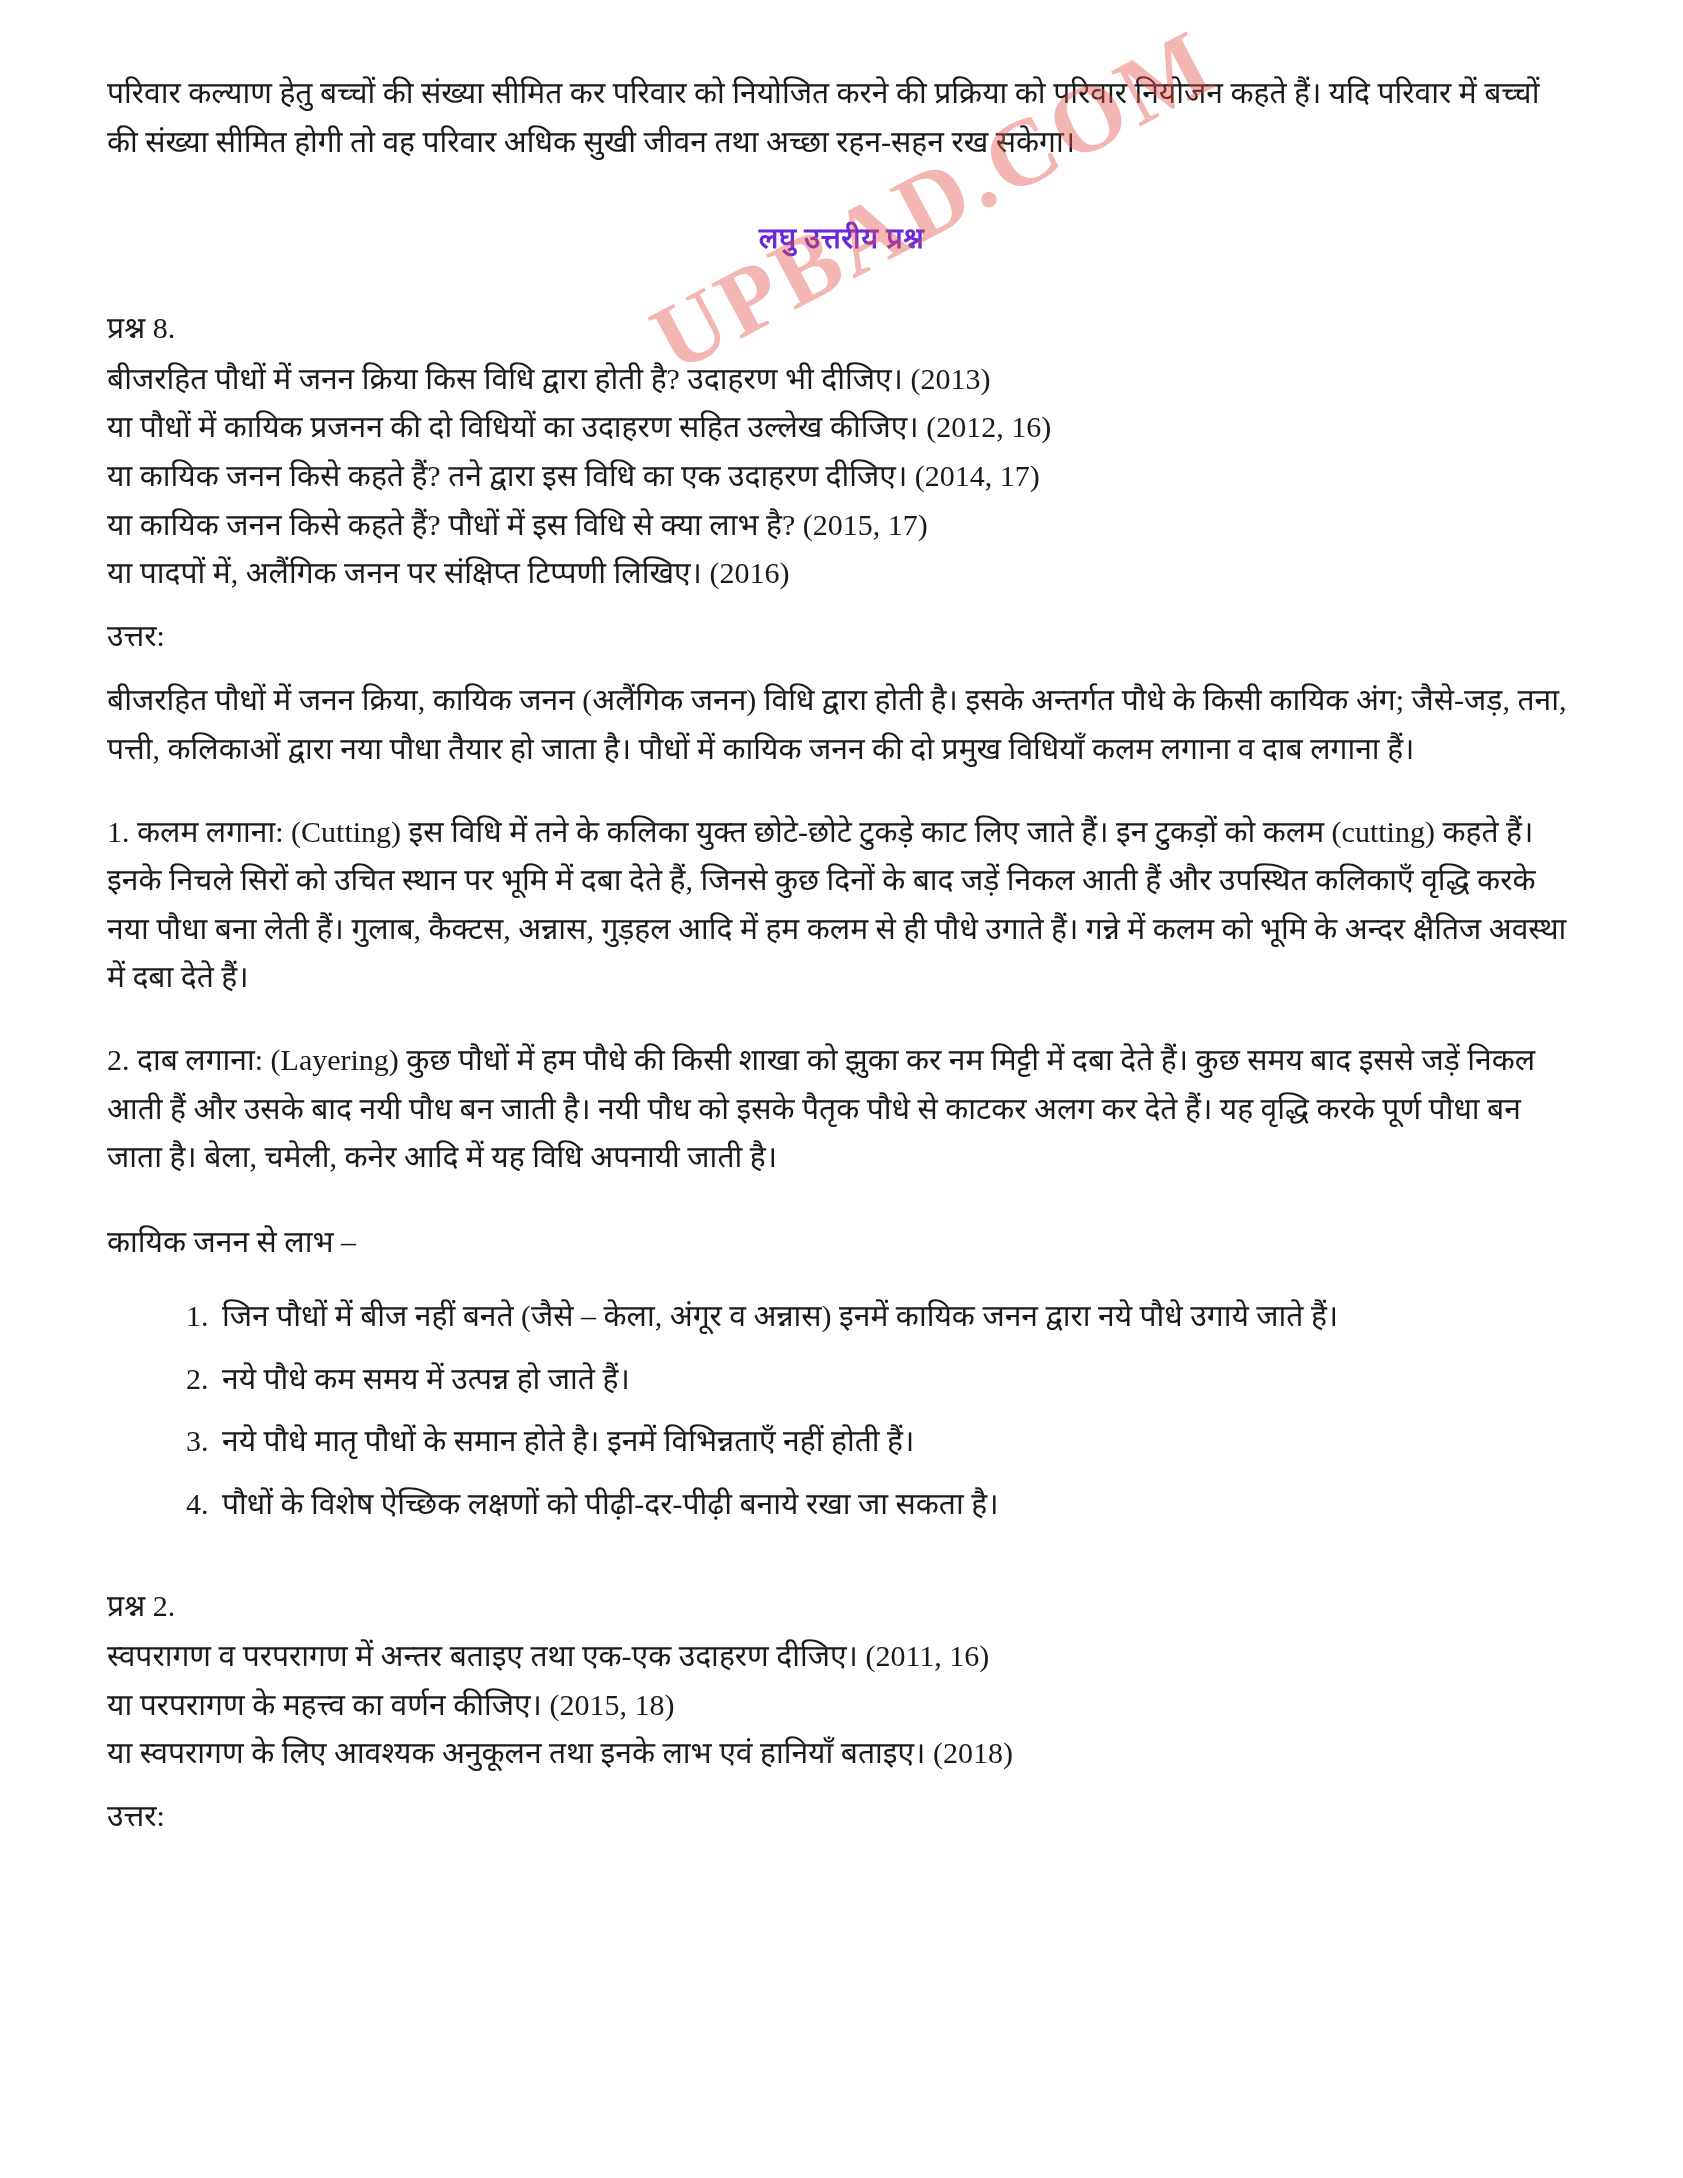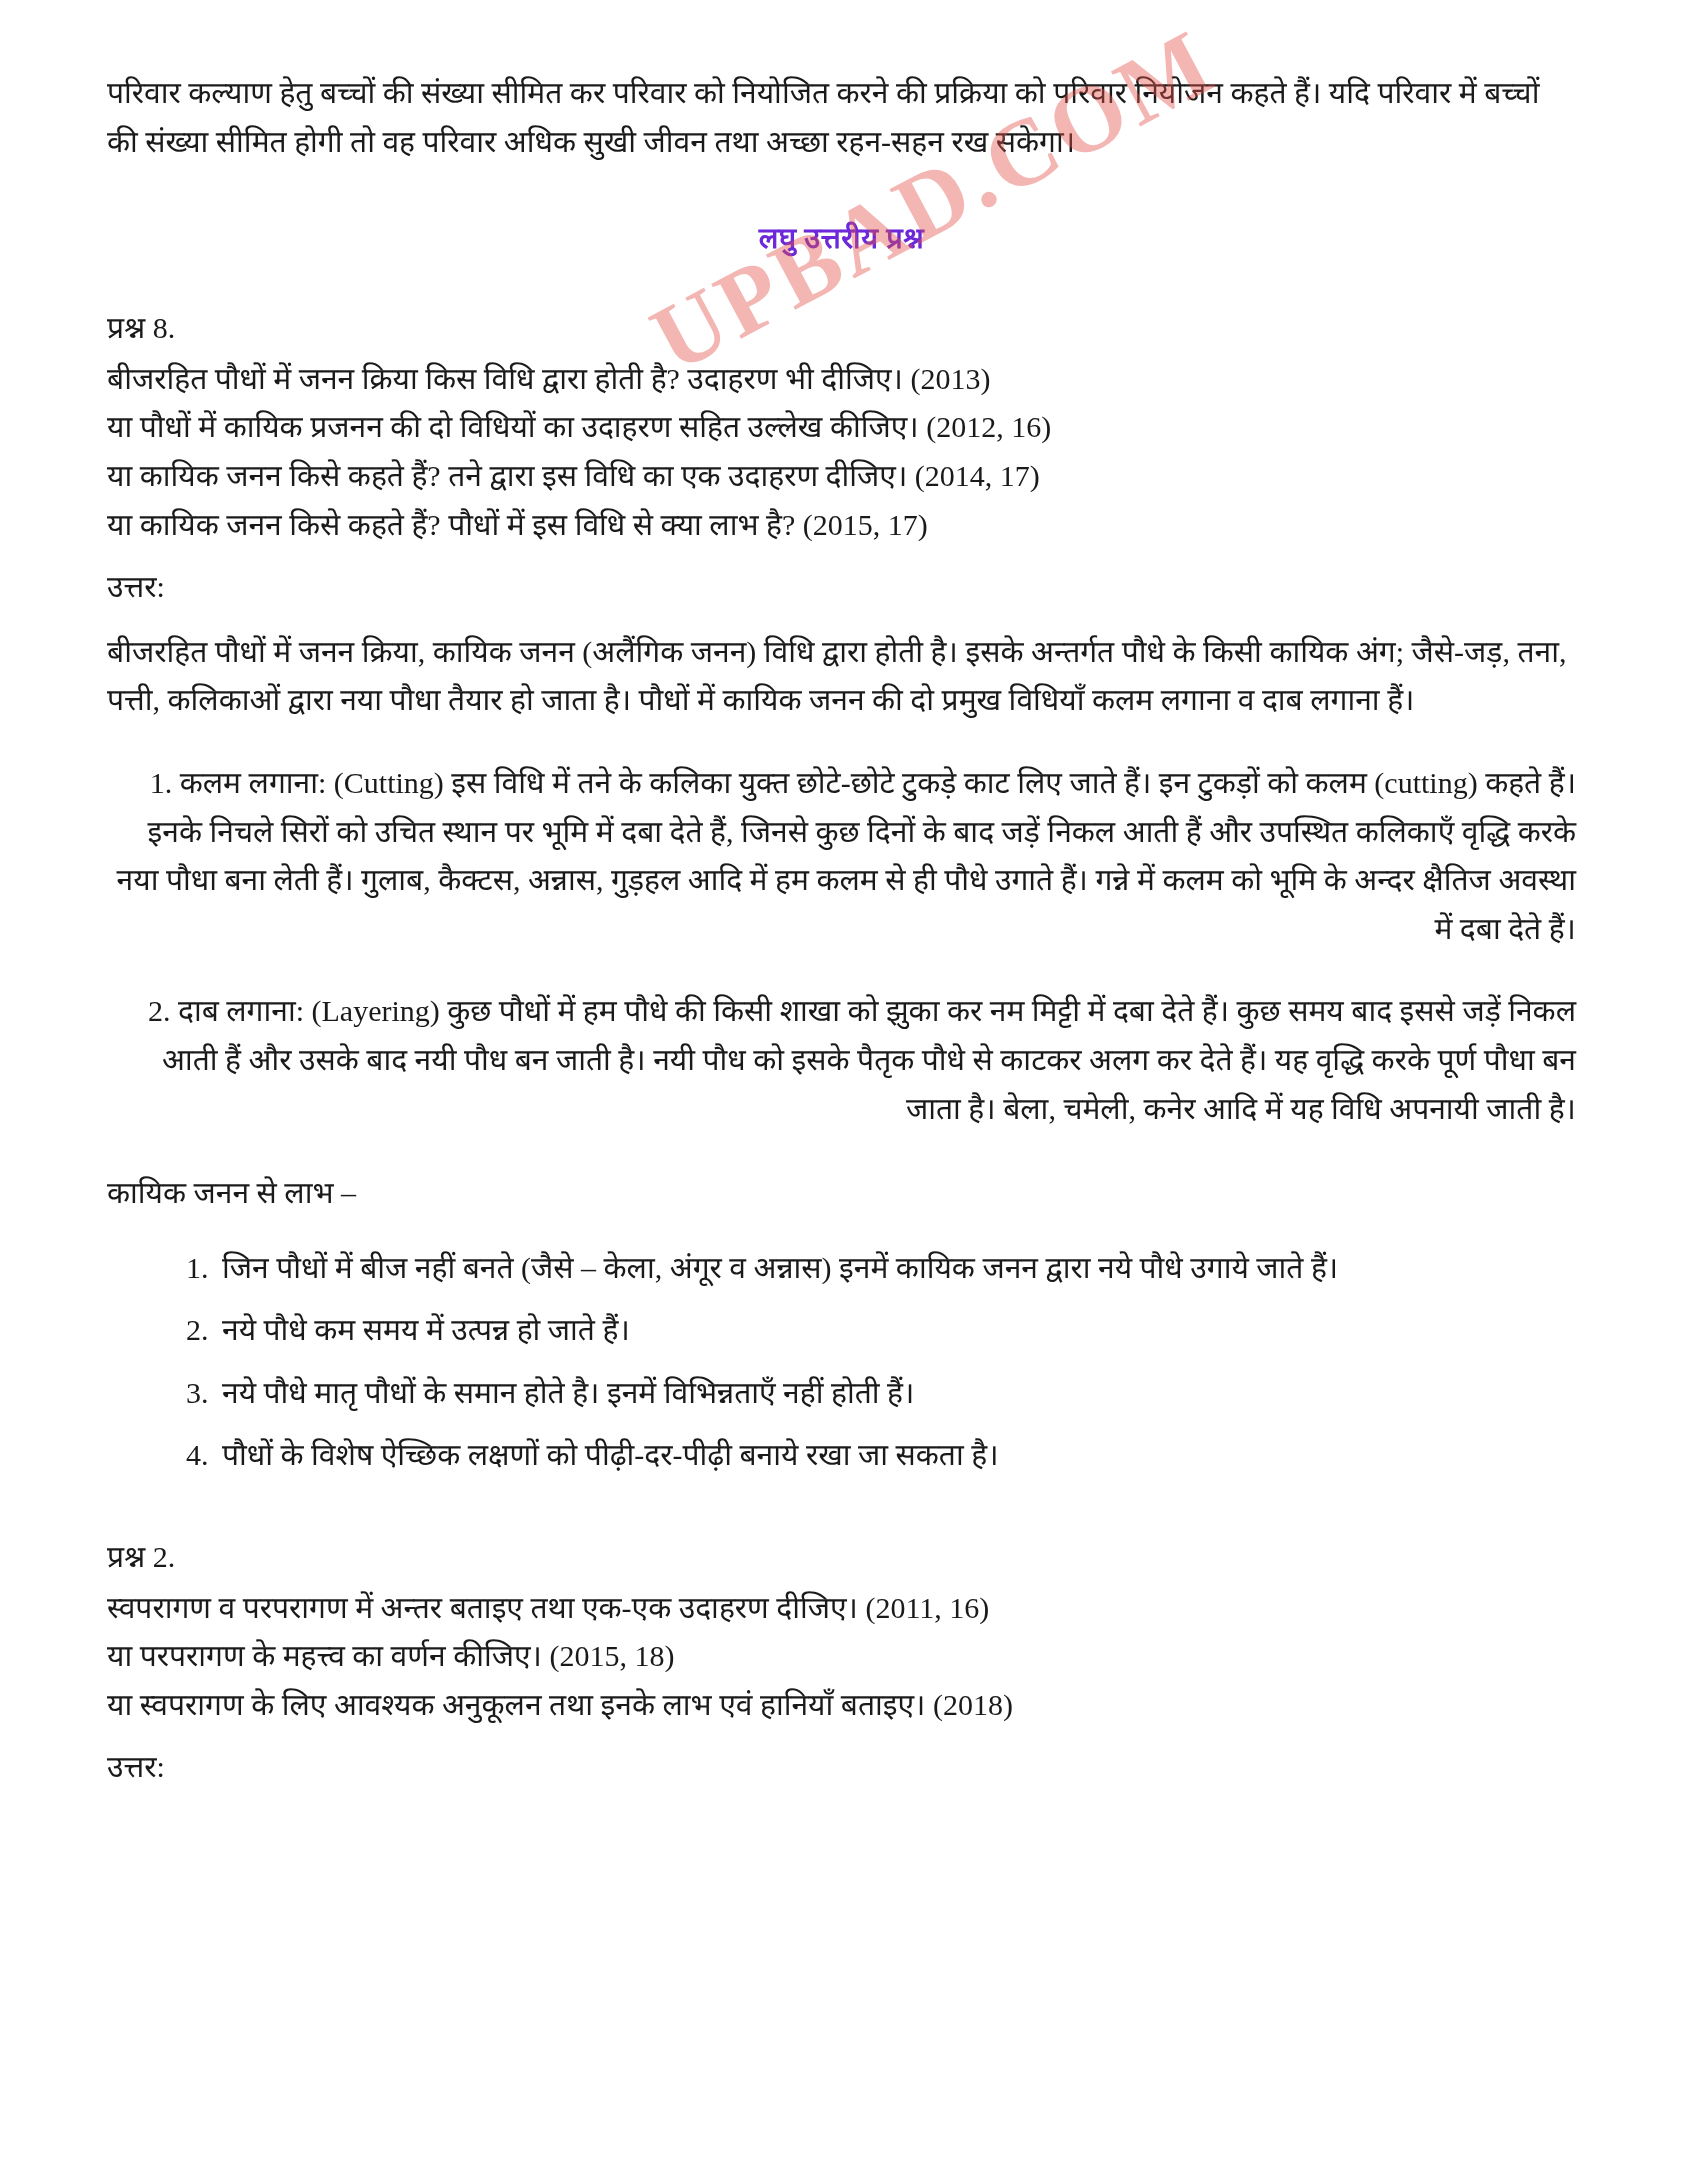--- a/index.html
+++ b/index.html
@@ -72,21 +72,20 @@
     line-height: 1.62;
     margin-top: 14px;
   }
   .answer-body {
     font-size: 30px;
     line-height: 1.62;
     margin-top: 16px;
   }
   .spaced {
     margin-top: 34px;
-    text-align: right;
   }
   .sub-heading {
     font-size: 30px;
     line-height: 1.62;
     margin-top: 36px;
     margin-bottom: 26px;
   }
   ol.benefits {
     margin: 0 0 0 0;
     padding-left: 109px;
@@ -113,20 +112,21 @@
     <p class="intro">परिवार कल्याण हेतु बच्चों की संख्या सीमित कर परिवार को नियोजित करने की प्रक्रिया को परिवार नियोजन कहते हैं। यदि परिवार में बच्चों की संख्या सीमित होगी तो वह परिवार अधिक सुखी जीवन तथा अच्छा रहन-सहन रख सकेगा।</p>
 
     <div class="section-heading">लघु उत्तरीय प्रश्न</div>
 
     <div>
       <p class="q-label">प्रश्न 8.</p>
       <p class="q-line">बीजरहित पौधों में जनन क्रिया किस विधि द्वारा होती है? उदाहरण भी दीजिए। (2013)</p>
       <p class="q-line">या पौधों में कायिक प्रजनन की दो विधियों का उदाहरण सहित उल्लेख कीजिए। (2012, 16)</p>
       <p class="q-line">या कायिक जनन किसे कहते हैं? तने द्वारा इस विधि का एक उदाहरण दीजिए। (2014, 17)</p>
       <p class="q-line">या कायिक जनन किसे कहते हैं? पौधों में इस विधि से क्या लाभ है? (2015, 17)</p>
+      <p class="q-line">या पादपों में, अलैंगिक जनन पर संक्षिप्त टिप्पणी लिखिए। (2016)</p>
 
       <p class="answer-label">उत्तर:</p>
       <p class="answer-body">बीजरहित पौधों में जनन क्रिया, कायिक जनन (अलैंगिक जनन) विधि द्वारा होती है। इसके अन्तर्गत पौधे के किसी कायिक अंग; जैसे-जड़, तना, पत्ती, कलिकाओं द्वारा नया पौधा तैयार हो जाता है। पौधों में कायिक जनन की दो प्रमुख विधियाँ कलम लगाना व दाब लगाना हैं।</p>
 
       <p class="spaced">1. कलम लगाना: (Cutting) इस विधि में तने के कलिका युक्त छोटे-छोटे टुकड़े काट लिए जाते हैं। इन टुकड़ों को कलम (cutting) कहते हैं। इनके निचले सिरों को उचित स्थान पर भूमि में दबा देते हैं, जिनसे कुछ दिनों के बाद जड़ें निकल आती हैं और उपस्थित कलिकाएँ वृद्धि करके नया पौधा बना लेती हैं। गुलाब, कैक्टस, अन्नास, गुड़हल आदि में हम कलम से ही पौधे उगाते हैं। गन्ने में कलम को भूमि के अन्दर क्षैतिज अवस्था में दबा देते हैं।</p>
 
       <p class="spaced">2. दाब लगाना: (Layering) कुछ पौधों में हम पौधे की किसी शाखा को झुका कर नम मिट्टी में दबा देते हैं। कुछ समय बाद इससे जड़ें निकल आती हैं और उसके बाद नयी पौध बन जाती है। नयी पौध को इसके पैतृक पौधे से काटकर अलग कर देते हैं। यह वृद्धि करके पूर्ण पौधा बन जाता है। बेला, चमेली, कनेर आदि में यह विधि अपनायी जाती है।</p>
 
       <p class="sub-heading">कायिक जनन से लाभ –</p>
 

